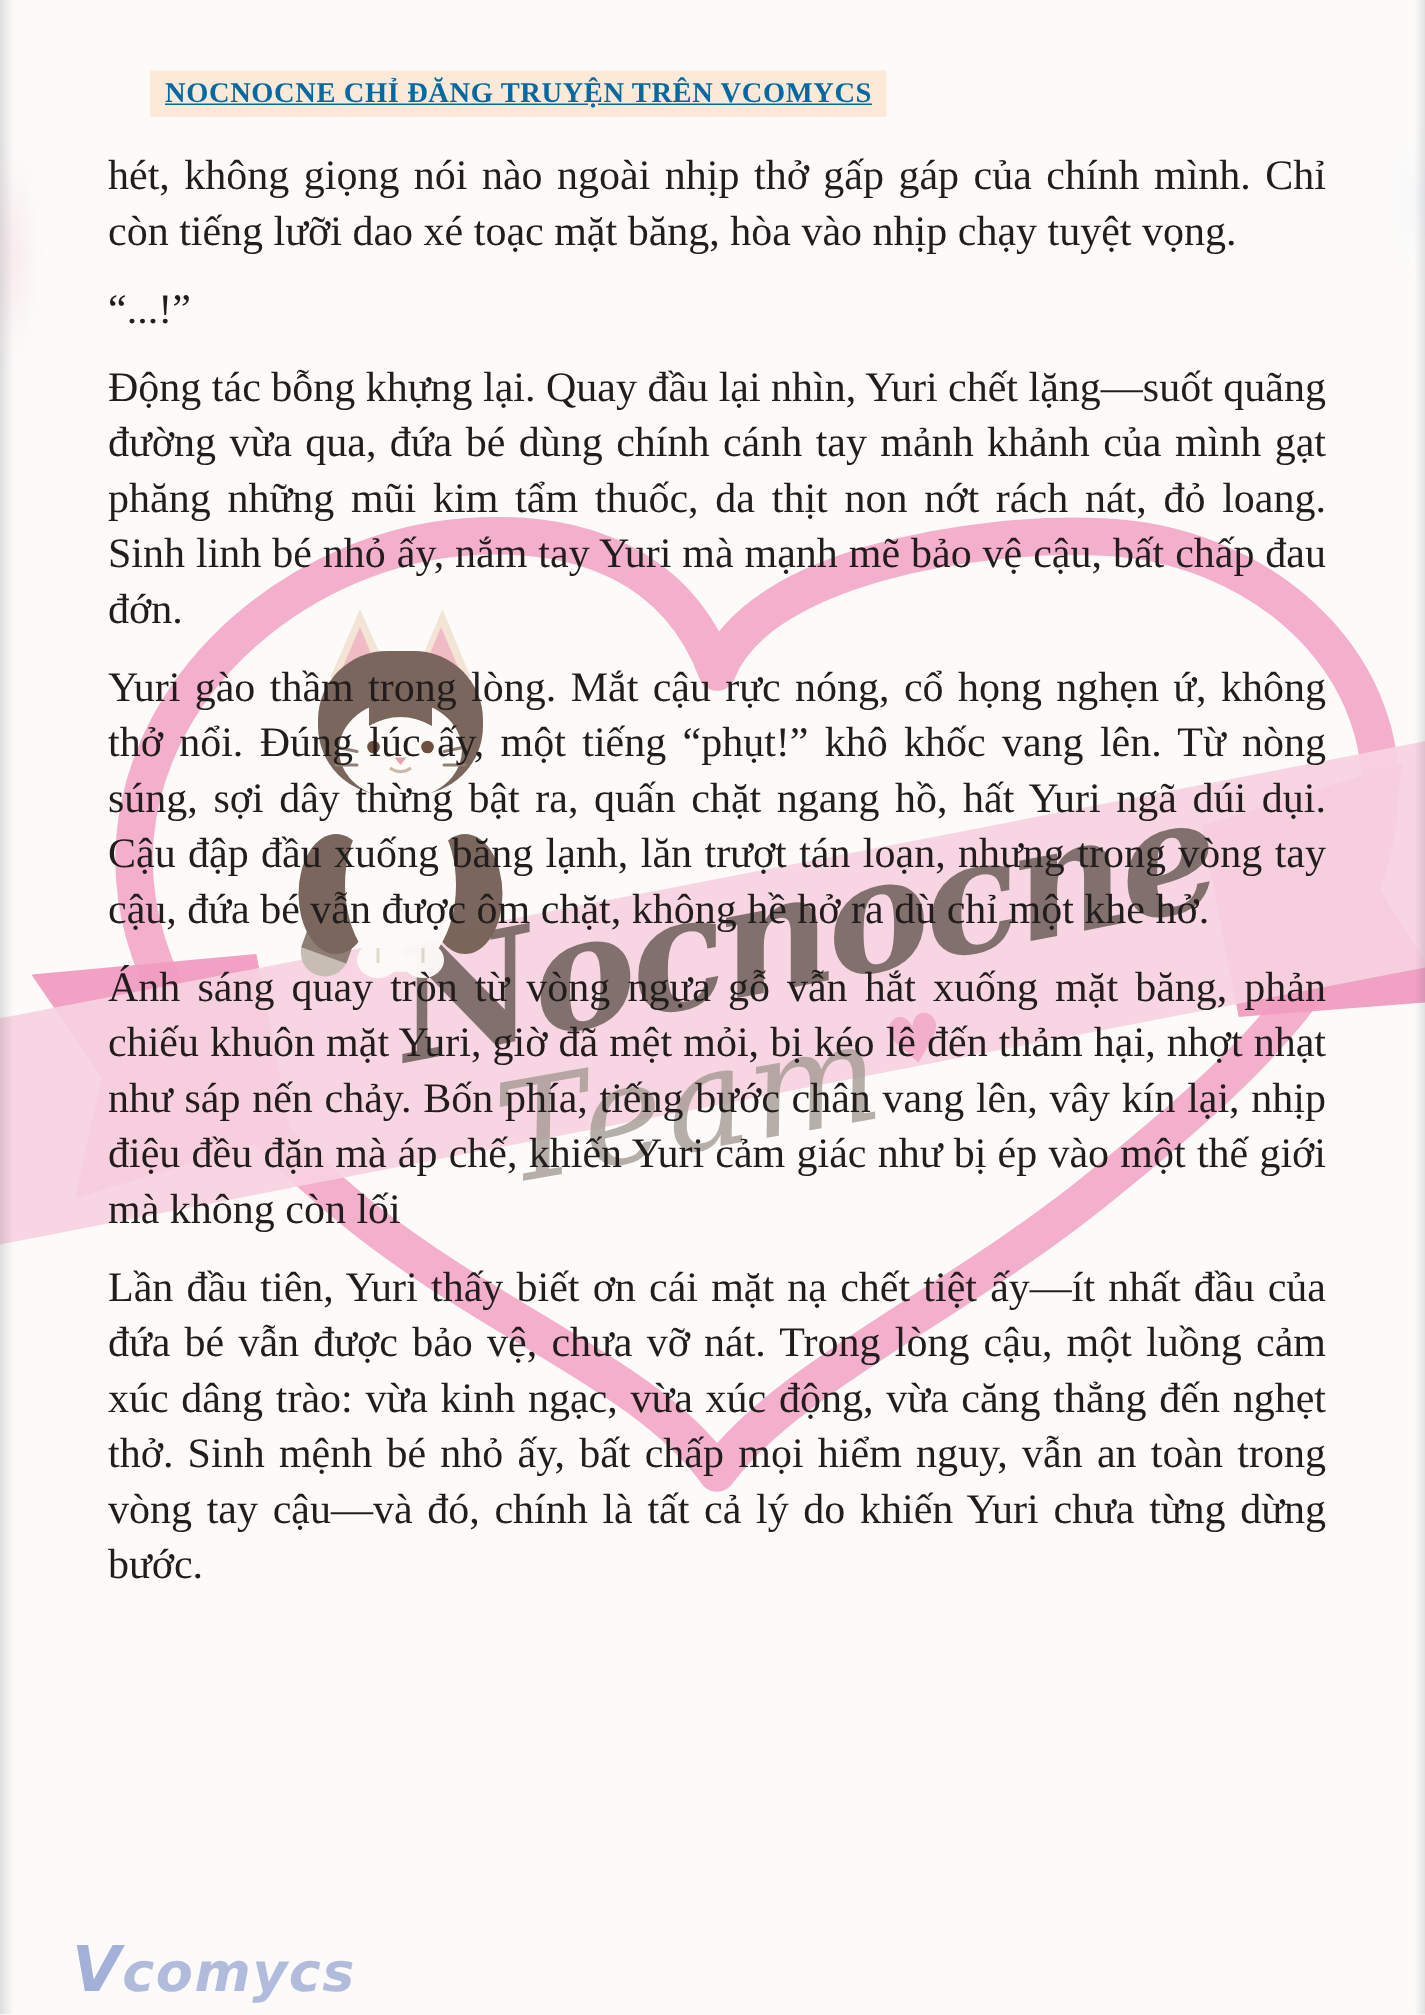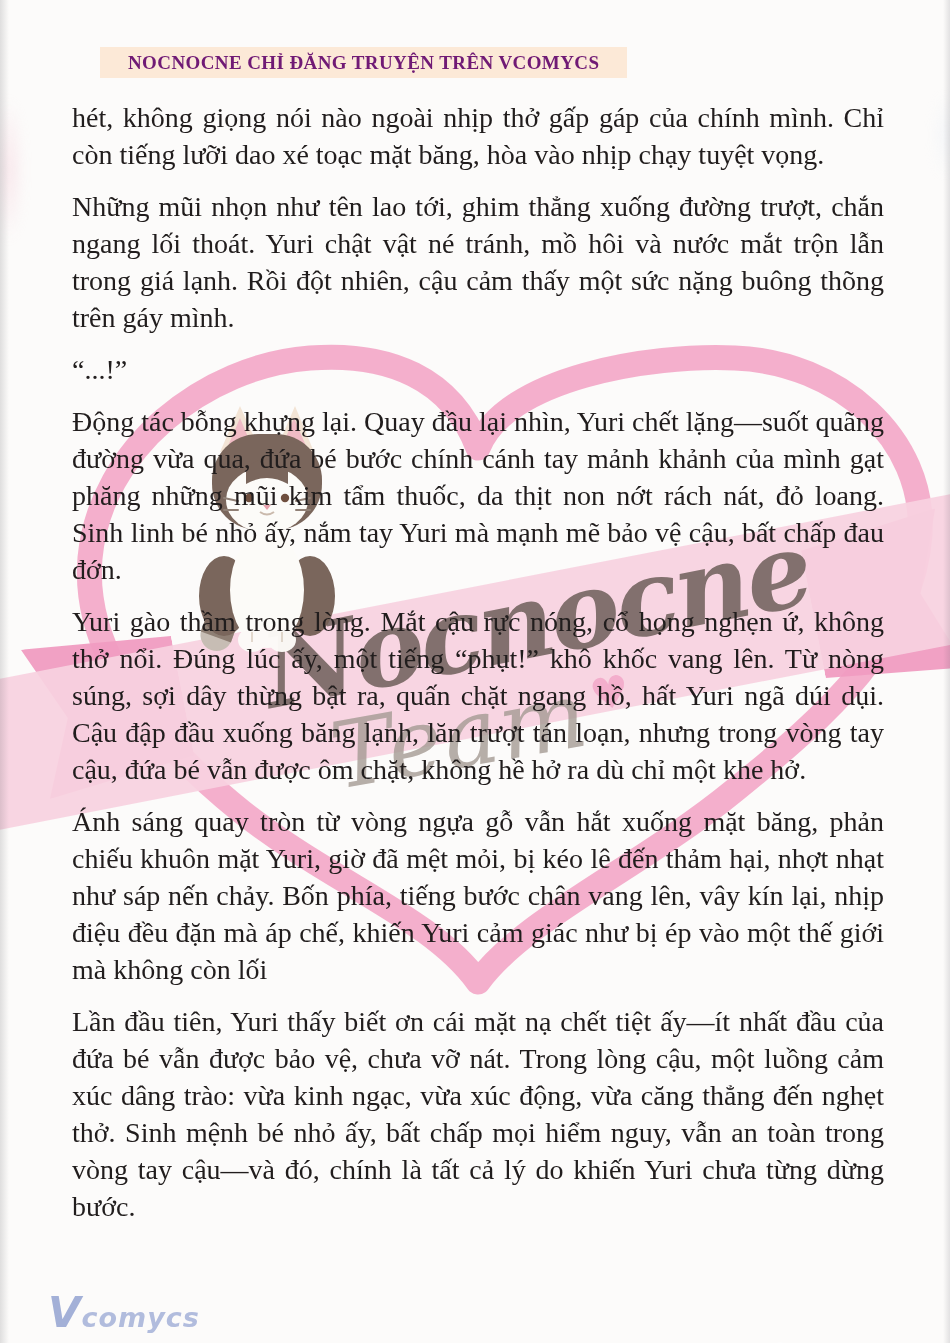--- a/index.html
+++ b/index.html
@@ -36,33 +36,33 @@
   .wm-team{position:absolute;left:330px;top:678px;z-index:4;
     font-family:"DejaVu Serif","Liberation Serif",serif;
     font-style:italic;font-size:92px;letter-spacing:2px;
     color:#a59b94;opacity:.8;transform:rotate(-10deg);white-space:nowrap;}
   .wm-team .heart-dot{font-style:normal;font-size:44px;color:#f2a3c6;
     vertical-align:super;margin-left:6px;opacity:.95;}
   .cat{position:absolute;left:192px;top:398px;z-index:5;opacity:.97;}
 
   
   .header-badge{position:absolute;left:100px;top:47px;z-index:10;
-    background:#fce9d7;color:#701a75;font-weight:bold;font-size:19px;
-    letter-spacing:.4px;padding:5px 28px 4px;white-space:nowrap;}
+    background:#fce9d7;color:#0369a1;font-weight:bold;font-size:19px;
+    letter-spacing:.4px;padding:5px 10px 4px;white-space:nowrap;text-decoration:underline;}
 
   
   .content{position:absolute;left:72px;right:66px;top:99px;z-index:10;
     font-size:28px;line-height:37px;color:#211d1d;text-align:justify;}
   .content p{margin:0 0 15px 0;}
   .content p.dialogue{text-align:left;}
 
   
   .logo-vcomycs{position:absolute;left:48px;top:1288px;z-index:10;
     font-family:"DejaVu Sans","Liberation Sans",sans-serif;
-    font-style:italic;font-weight:bold;font-size:27px;letter-spacing:1px;
+    font-style:italic;font-weight:bold;font-size:36px;letter-spacing:1px;
     color:#aeb9dc;opacity:.95;}
   .logo-vcomycs::first-letter{font-size:42px;color:#9fadd6;}
   .logo-damconuong{position:absolute;right:4px;top:1340px;z-index:10;
     font-family:"DejaVu Sans","Liberation Sans",sans-serif;
     font-weight:bold;font-size:24px;letter-spacing:.5px;color:#c2410c;
     text-shadow:0 0 5px #ffffff,0 0 2px #ffffff,0 0 1px #ffffff;}
 </style>
 </head>
 <body>
 
@@ -122,22 +122,21 @@
     <ellipse cx="60" cy="242" rx="14" ry="12" fill="#fdfbf8"></ellipse>
     <ellipse cx="90" cy="242" rx="14" ry="12" fill="#fdfbf8"></ellipse>
     <path d="M60 234 v10 M90 234 v10" stroke="#e3d9cd" stroke-width="2"></path>
   </svg>
 </div>
 
 <div class="header-badge">NOCNOCNE CHỈ ĐĂNG TRUYỆN TRÊN VCOMYCS</div>
 
 <div class="content">
   <p>hét, không giọng nói nào ngoài nhịp thở gấp gáp của chính mình. Chỉ còn tiếng lưỡi dao xé toạc mặt băng, hòa vào nhịp chạy tuyệt vọng.</p>
-  <p>Những mũi nhọn như tên lao tới, ghim thẳng xuống đường trượt, chắn ngang lối thoát. Yuri chật vật né tránh, mồ hôi và nước mắt trộn lẫn trong giá lạnh. Rồi đột nhiên, cậu cảm thấy một sức nặng buông thõng trên gáy mình.</p>
   <p class="dialogue">“...!”</p>
-  <p>Động tác bỗng khựng lại. Quay đầu lại nhìn, Yuri chết lặng—suốt quãng đường vừa qua, đứa bé bước chính cánh tay mảnh khảnh của mình gạt phăng những mũi kim tẩm thuốc, da thịt non nớt rách nát, đỏ loang. Sinh linh bé nhỏ ấy, nắm tay Yuri mà mạnh mẽ bảo vệ cậu, bất chấp đau đớn.</p>
+  <p>Động tác bỗng khựng lại. Quay đầu lại nhìn, Yuri chết lặng—suốt quãng đường vừa qua, đứa bé dùng chính cánh tay mảnh khảnh của mình gạt phăng những mũi kim tẩm thuốc, da thịt non nớt rách nát, đỏ loang. Sinh linh bé nhỏ ấy, nắm tay Yuri mà mạnh mẽ bảo vệ cậu, bất chấp đau đớn.</p>
   <p>Yuri gào thầm trong lòng. Mắt cậu rực nóng, cổ họng nghẹn ứ, không thở nổi. Đúng lúc ấy, một tiếng “phụt!” khô khốc vang lên. Từ nòng súng, sợi dây thừng bật ra, quấn chặt ngang hồ, hất Yuri ngã dúi dụi. Cậu đập đầu xuống băng lạnh, lăn trượt tán loạn, nhưng trong vòng tay cậu, đứa bé vẫn được ôm chặt, không hề hở ra dù chỉ một khe hở.</p>
   <p>Ánh sáng quay tròn từ vòng ngựa gỗ vẫn hắt xuống mặt băng, phản chiếu khuôn mặt Yuri, giờ đã mệt mỏi, bị kéo lê đến thảm hại, nhợt nhạt như sáp nến chảy. Bốn phía, tiếng bước chân vang lên, vây kín lại, nhịp điệu đều đặn mà áp chế, khiến Yuri cảm giác như bị ép vào một thế giới mà không còn lối</p>
   <p>Lần đầu tiên, Yuri thấy biết ơn cái mặt nạ chết tiệt ấy—ít nhất đầu của đứa bé vẫn được bảo vệ, chưa vỡ nát. Trong lòng cậu, một luồng cảm xúc dâng trào: vừa kinh ngạc, vừa xúc động, vừa căng thẳng đến nghẹt thở. Sinh mệnh bé nhỏ ấy, bất chấp mọi hiểm nguy, vẫn an toàn trong vòng tay cậu—và đó, chính là tất cả lý do khiến Yuri chưa từng dừng bước.</p>
 </div>
 
 <div class="logo-vcomycs">Vcomycs</div>
 <div class="logo-damconuong">damconuong</div>
 
 </body></html>

